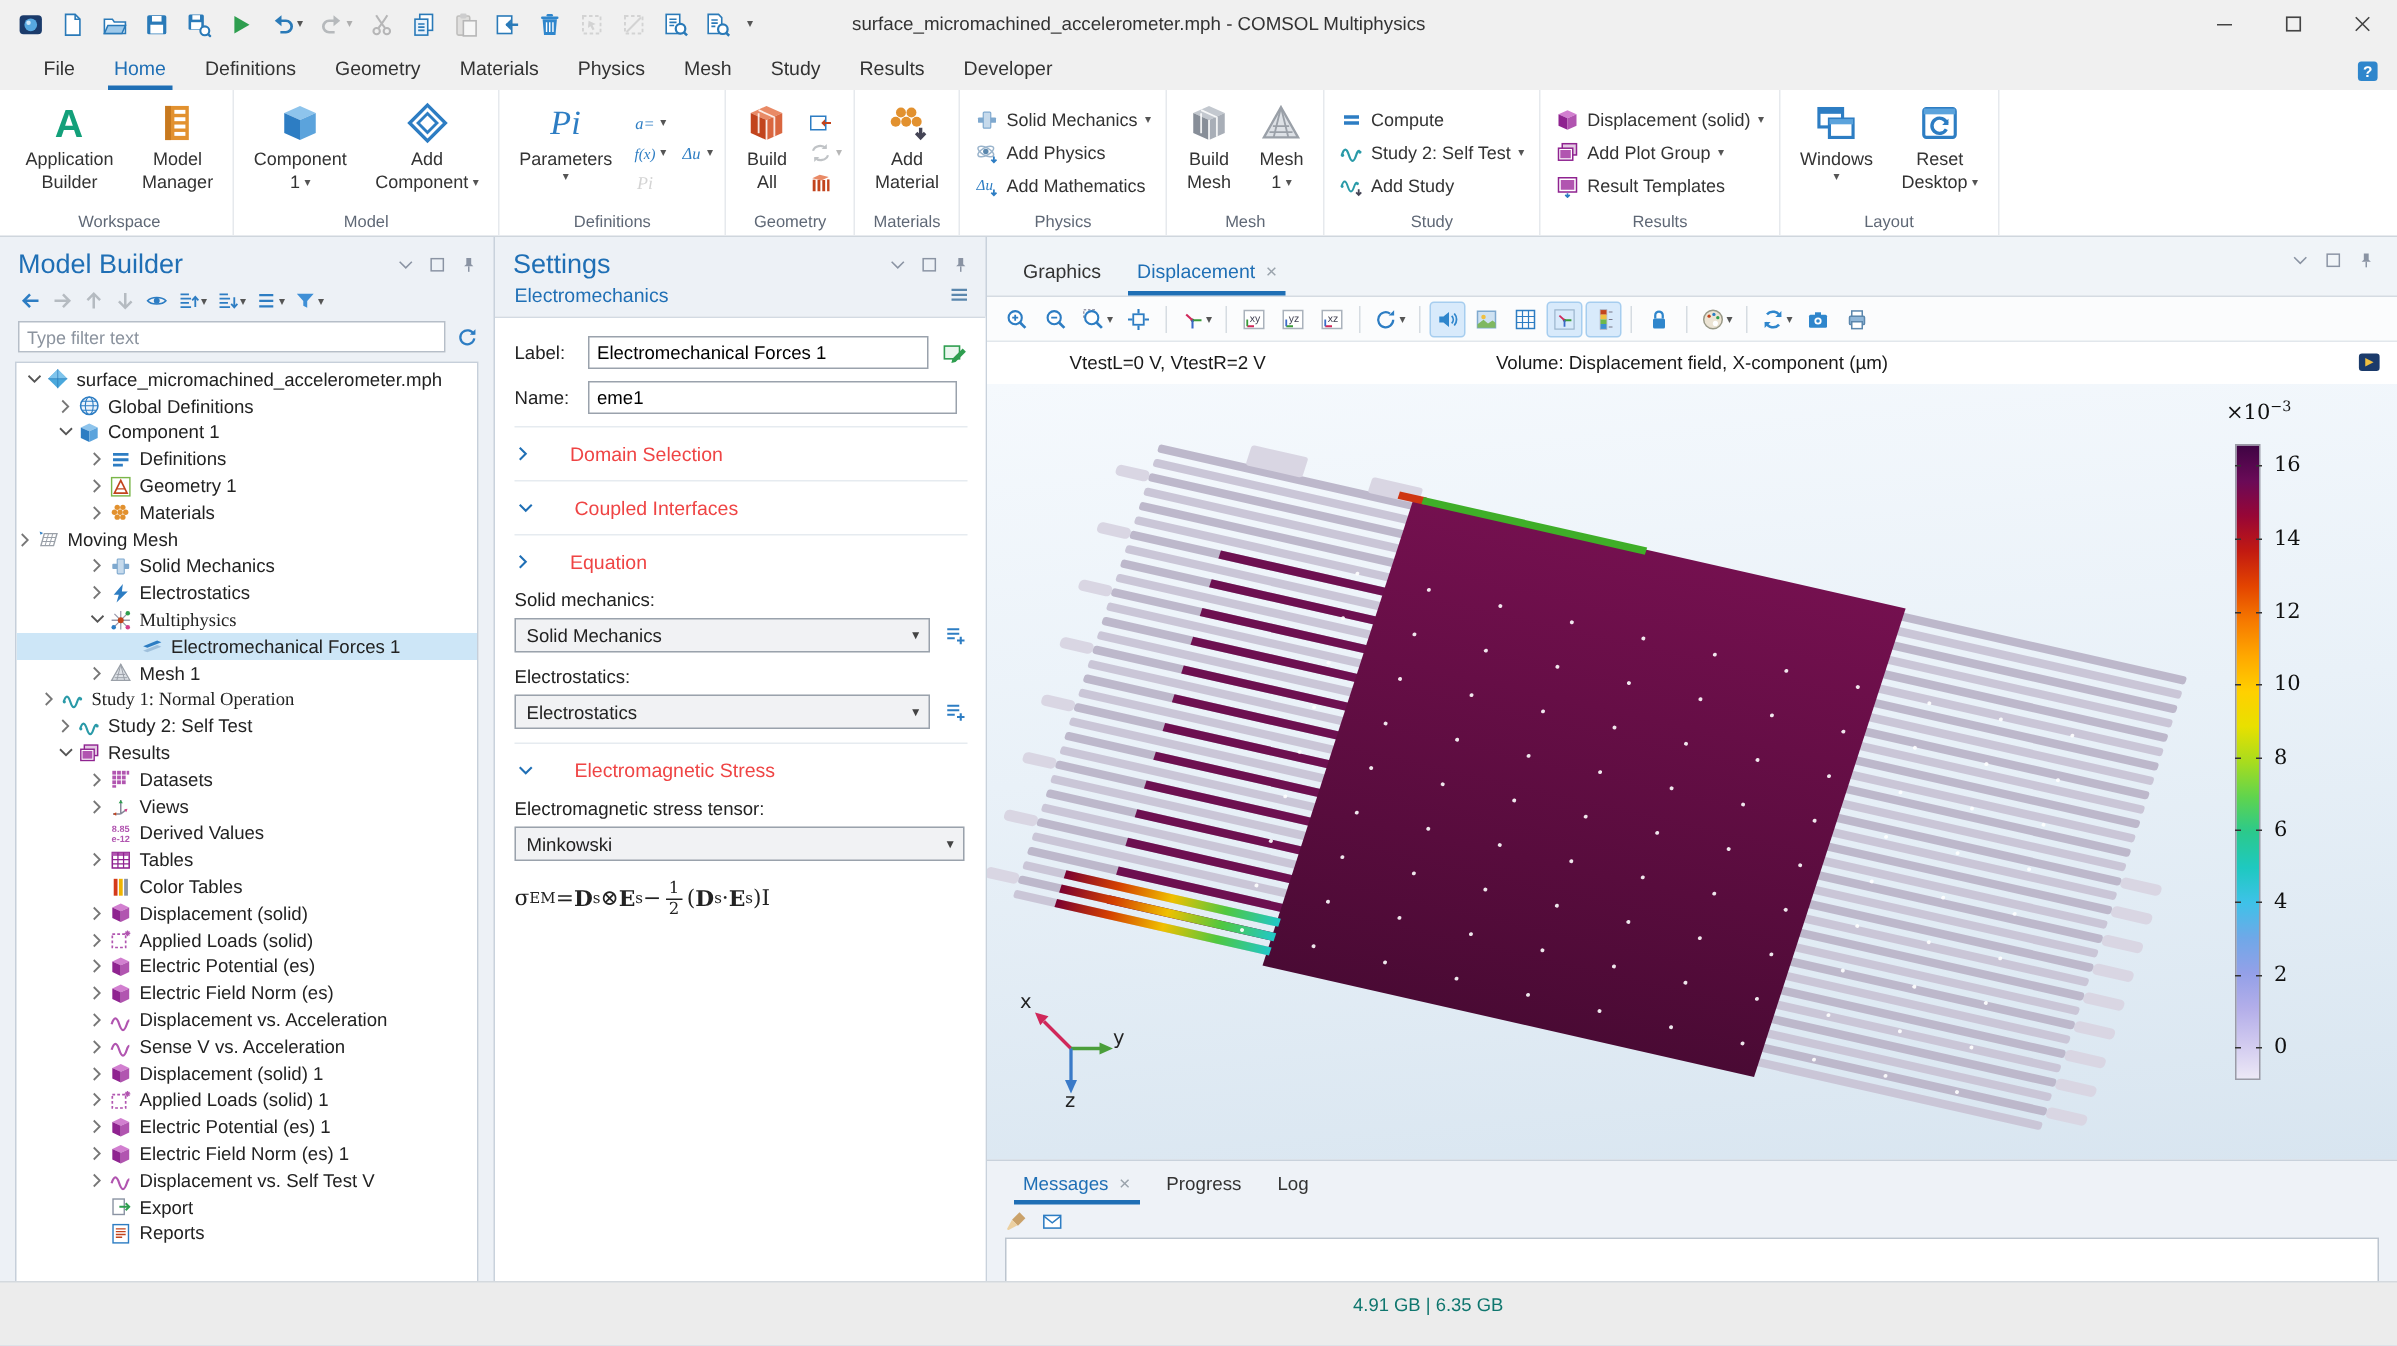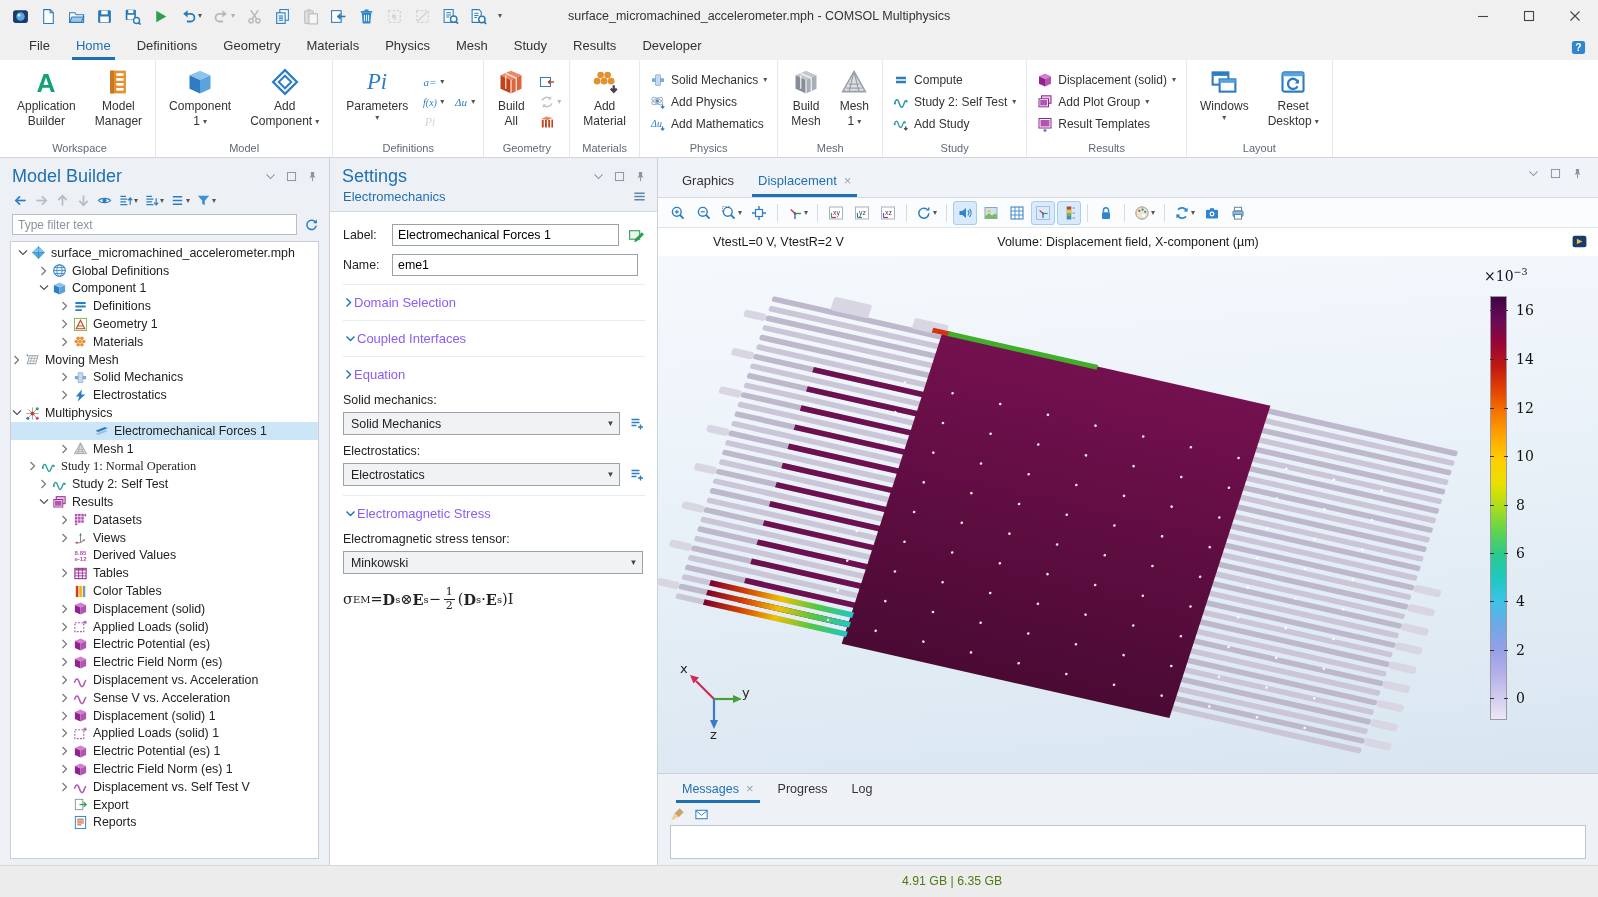--- a/index.html
+++ b/index.html
@@ -59,21 +59,21 @@
   .texp{width:12px;display:flex;justify-content:center;flex:none;}
   .ticon{width:16px;height:16px;margin:0 5px 0 1px;display:flex;align-items:center;justify-content:center;flex:none;}
 
   
   .stsub{font-size:13px;color:#1f6fb5;padding:2px 10px 7px 13px;display:flex;align-items:center;}
   .stsub .sp{flex:1;}
   .sbody{flex:1;background:#fff;border-top:1px solid #d3dae2;padding:12px 12px 0 13px;overflow:hidden;}
   .frow{display:flex;align-items:center;margin-bottom:8px;gap:9px;}
   .flab{width:40px;font-size:12.4px;flex:none;}
   .ftext{width:246px;height:22px;border:1px solid #9aa2ac;font-size:12.4px;padding:0 5px;font-family:"Liberation Sans",sans-serif;}
-  .sect{display:flex;align-items:center;gap:1px;padding:10px 0 10px 2px;border-top:1px solid #e6ebf0;color:#8b5cf6;font-size:13px;}
+  .sect{display:flex;align-items:center;gap:27px;padding:10px 0 10px 2px;border-top:1px solid #e6ebf0;color:#ef4444;font-size:13px;}
   .sect.first{margin-top:4px;}
   .fieldlab{font-size:12.4px;margin:1px 0 5px;}
   .comborow{display:flex;align-items:center;gap:9px;margin-bottom:9px;}
   .combo{width:288px;height:23px;background:#f1f2f4;border:1px solid #9aa2ac;display:flex;align-items:center;font-size:12.4px;padding-left:7px;}
   .combo .ca{margin-left:auto;width:17px;display:flex;align-items:center;justify-content:center;color:#444;font-size:8px;align-self:stretch;}
   .equation{font-family:"DejaVu Serif",serif;font-size:14.5px;margin-top:12px;display:flex;align-items:center;}
   .eqb{font-weight:bold;}
   .eqsub{font-size:10px;vertical-align:sub;}
   .frac{display:inline-flex;flex-direction:column;align-items:center;font-size:11px;line-height:1.15;margin:0 3px;}
   .frac .fl{border-bottom:1px solid #222;padding:0 2px;}
@@ -105,21 +105,21 @@
   
   .messages{height:94px;background:#eef2f7;border-top:1px solid #c9d2dc;display:flex;flex-direction:column;position:relative;flex:none;}
   .msgtabs{display:flex;align-items:flex-end;height:29px;padding-left:12px;}
   .msgtab{padding:4px 12px 7px;font-size:12.5px;color:#333;display:flex;gap:7px;align-items:center;position:relative;}
   .msgtab.active{color:#1f6fb5;}
   .msgtab.active::after{content:"";position:absolute;left:6px;right:6px;bottom:0;height:3px;background:#1f6fb5;}
   .msgtool{display:flex;gap:9px;padding:4px 12px 3px;}
   .msgbox{margin:0 12px 8px;background:#fff;border:1px solid #bcc5cf;flex:1;}
 
   
-  .statusbar{position:absolute;left:0;right:0;bottom:0;height:32px;background:#ececec;border-top:1px solid #d4d9de;font-size:12.3px;color:#4d7c0f;}
+  .statusbar{position:absolute;left:0;right:0;bottom:0;height:43px;background:#ececec;border-top:1px solid #d4d9de;font-size:12.3px;color:#0f766e;}
   .mem{position:absolute;left:902px;top:8px;white-space:nowrap;}
 </style>
 </head>
 <body>
 
 <div class="app">
 
   <div class="titlebar">
     <div class="qat" id="qat">
         <span class="qbtn">
@@ -969,21 +969,21 @@
                 <path d="M1.5 1l4 4-4 4" stroke="#777" fill="none" stroke-width="1.2"></path>
               </svg>
             </span>
             <span class="ticon">
               <svg width="15" height="15" viewBox="0 0 16 16">
                 <path d="M9.5 1.5L3 9h3.6L5 14.5 13 6.8H8.8z" fill="#2d7dc3"></path>
               </svg>
             </span>
             <span>Electrostatics</span>
           </div>
-          <div class="trow" style="">
+          <div class="trow" style="padding-left: 48px; font-family: Liberation Serif, serif;">
             <span class="texp">
               <svg width="10" height="8" viewBox="0 0 10 8">
                 <path d="M1 1.5l4 4 4-4" stroke="#555" fill="none" stroke-width="1.2"></path>
               </svg>
             </span>
             <span class="ticon">
               <svg width="15" height="15" viewBox="0 0 16 16">
                 <path d="M8 1.5v13M1.5 8h13M3.5 3.5l9 9M12.5 3.5l-9 9" stroke="#99a" stroke-width=".9"></path>
                 <circle cx="8" cy="8" r="2.1" fill="#c2441d"></circle>
                 <circle cx="3" cy="13" r="1.6" fill="#2d7dc3"></circle>

